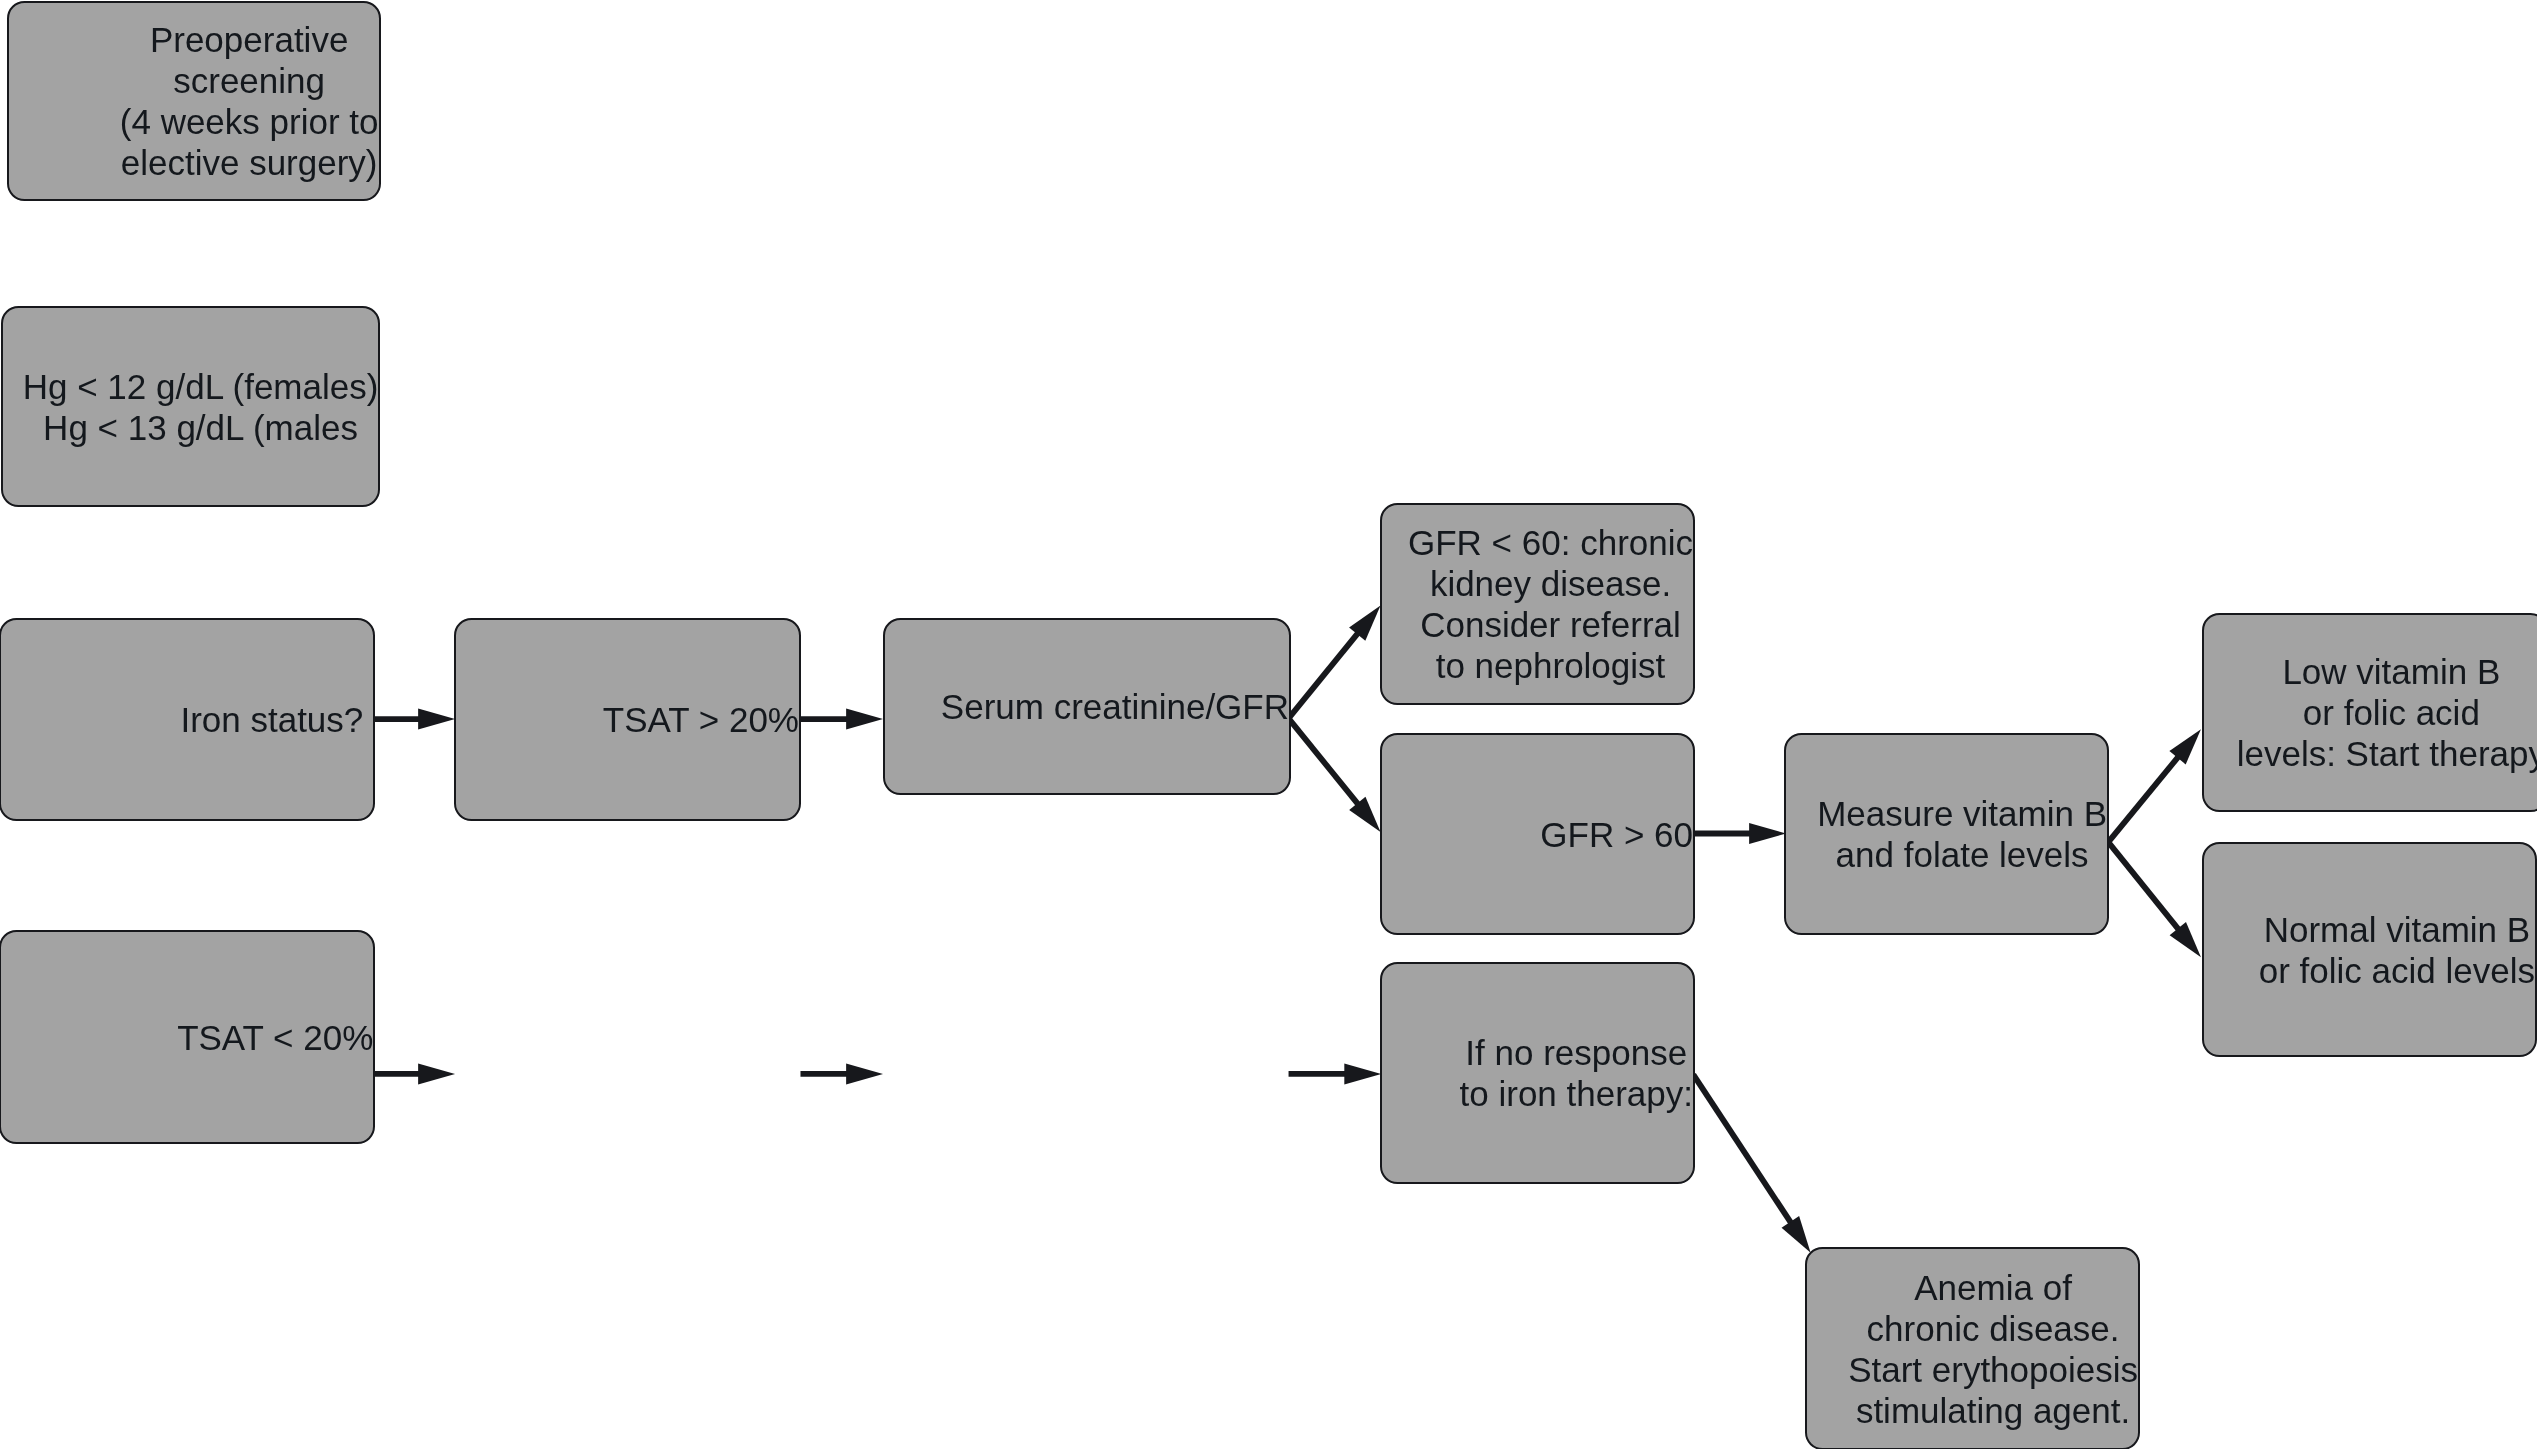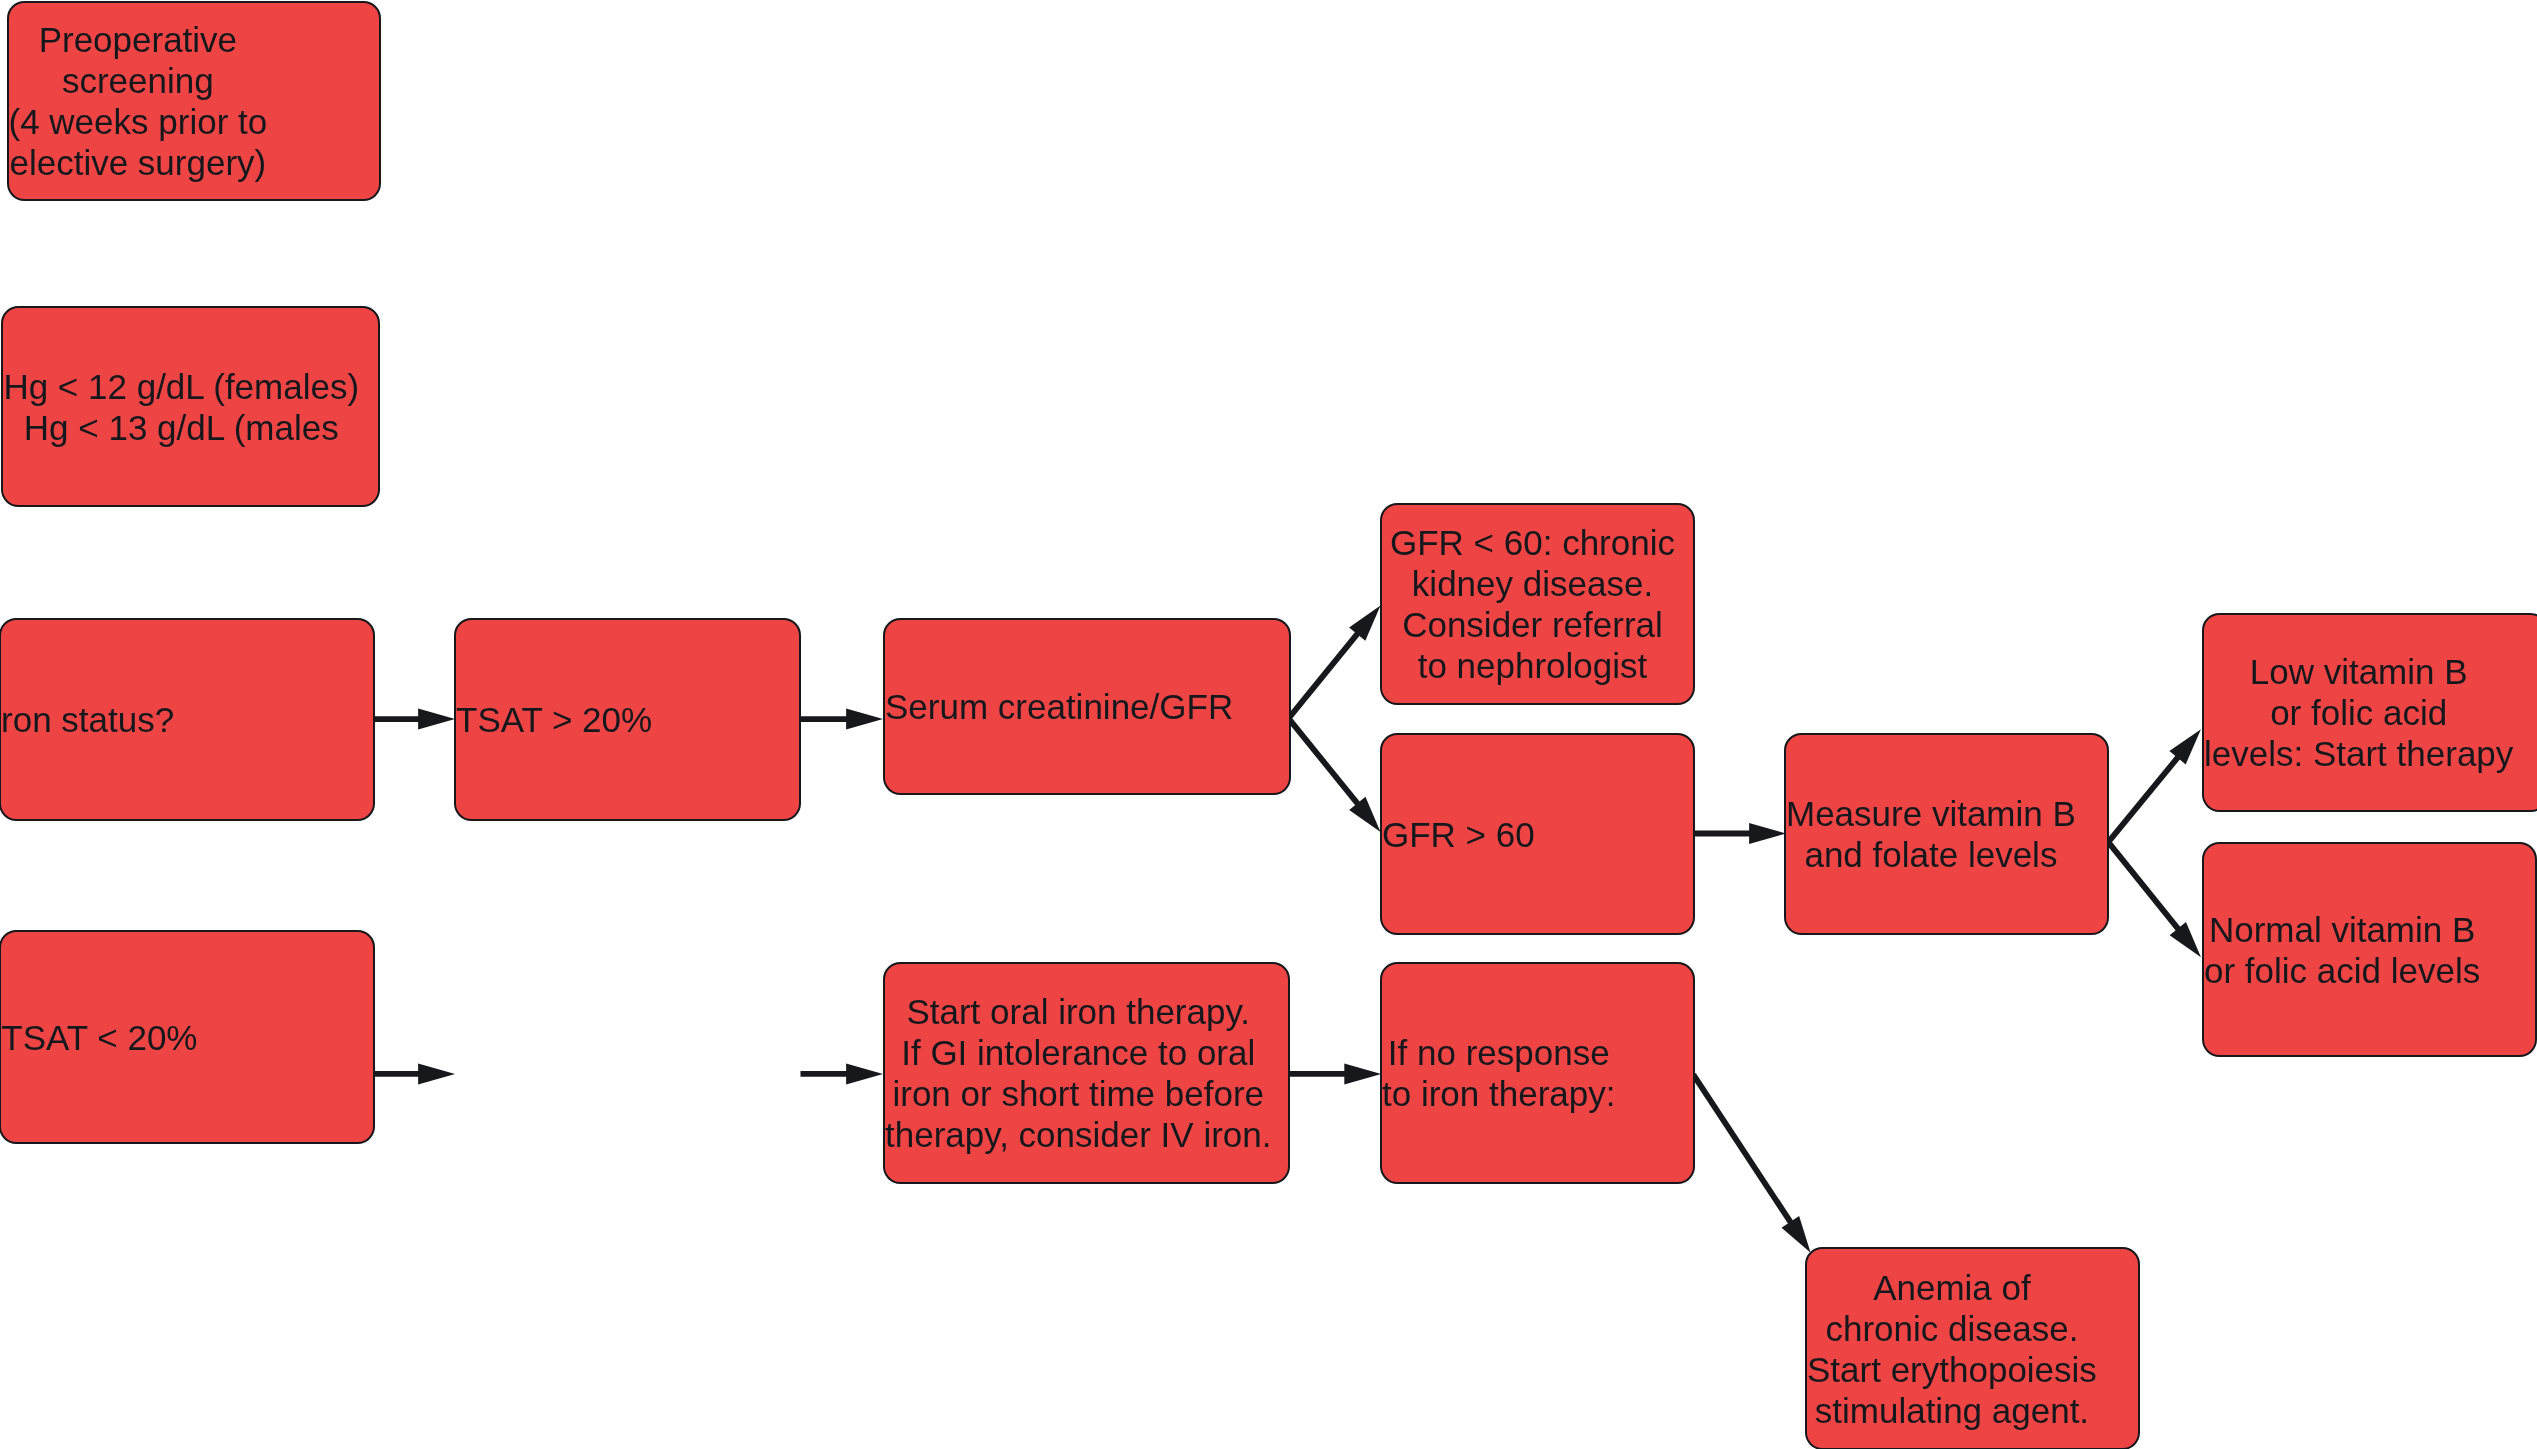--- a/index.html
+++ b/index.html
@@ -1,22 +1,22 @@
 <!DOCTYPE html>
 <html style="font-size:11.6px"><head>
 <meta charset="utf-8">
 <title>Preoperative anemia screening algorithm</title>
 <style>
   html,body{margin:0;padding:0;background:#ffffff;}
   body{width:2538px;height:1449px;position:relative;overflow:hidden;
        font-family:"Liberation Sans",sans-serif;}
   #stage{position:absolute;left:0;top:0;width:2538px;height:1449px;}
   svg.edges{position:absolute;left:0;top:0;width:2538px;height:1449px;pointer-events:none;}
-  .node{position:absolute;box-sizing:border-box;background:#ef4444;border:2.9px solid #17181c;
-        border-radius:17.4px;display:flex;align-items:center;justify-content:flex-start;}
+  .node{position:absolute;box-sizing:border-box;background:#a3a3a3;border:2.9px solid #17181c;
+        border-radius:17.4px;display:flex;align-items:center;justify-content:flex-end;}
   .nlabel{color:#14181d;font-size:35px;line-height:41px;text-align:center;white-space:pre;}
 </style>
 </head>
 <body>
 
 <div id="stage">
 
   <svg class="edges" viewBox="0 0 3504 2001">
     <g fill="#17181c" stroke="#17181c">
       <g>
@@ -103,26 +103,20 @@
 or folic acid
 levels: Start therapy</div>
   </div>
   <div class="node" style="left:2202px;top:842px;width:335px;height:215px;">
     <div class="nlabel">Normal vitamin B
 or folic acid levels</div>
   </div>
   <div class="node" style="left:-0.7px;top:930px;width:376px;height:214px;">
     <div class="nlabel">TSAT &lt; 20%</div>
   </div>
-  <div class="node" style="left:883px;top:962px;width:407px;height:222px;">
-    <div class="nlabel">Start oral iron therapy.
-If GI intolerance to oral
-iron or short time before
-therapy, consider IV iron.</div>
-  </div>
   <div class="node" style="left:1380px;top:962px;width:315px;height:222px;">
     <div class="nlabel">If no response
 to iron therapy:</div>
   </div>
   <div class="node" style="left:1805px;top:1247px;width:335px;height:203px;">
     <div class="nlabel">Anemia of
 chronic disease.
 Start erythopoiesis
 stimulating agent.</div>
   </div>

